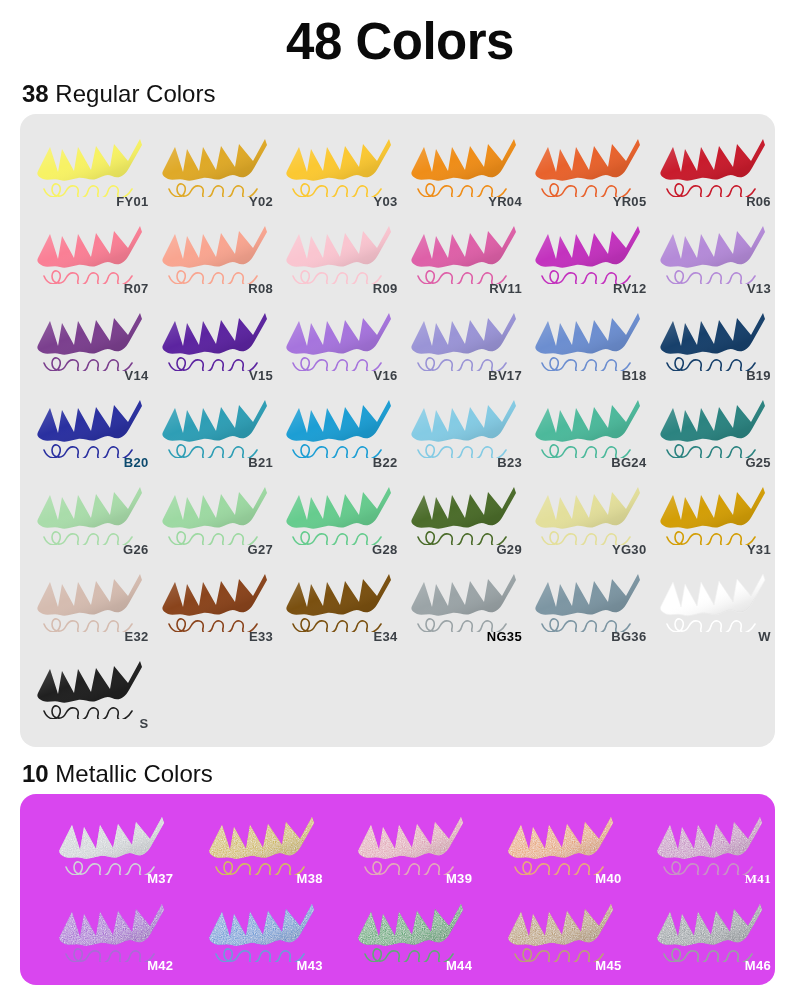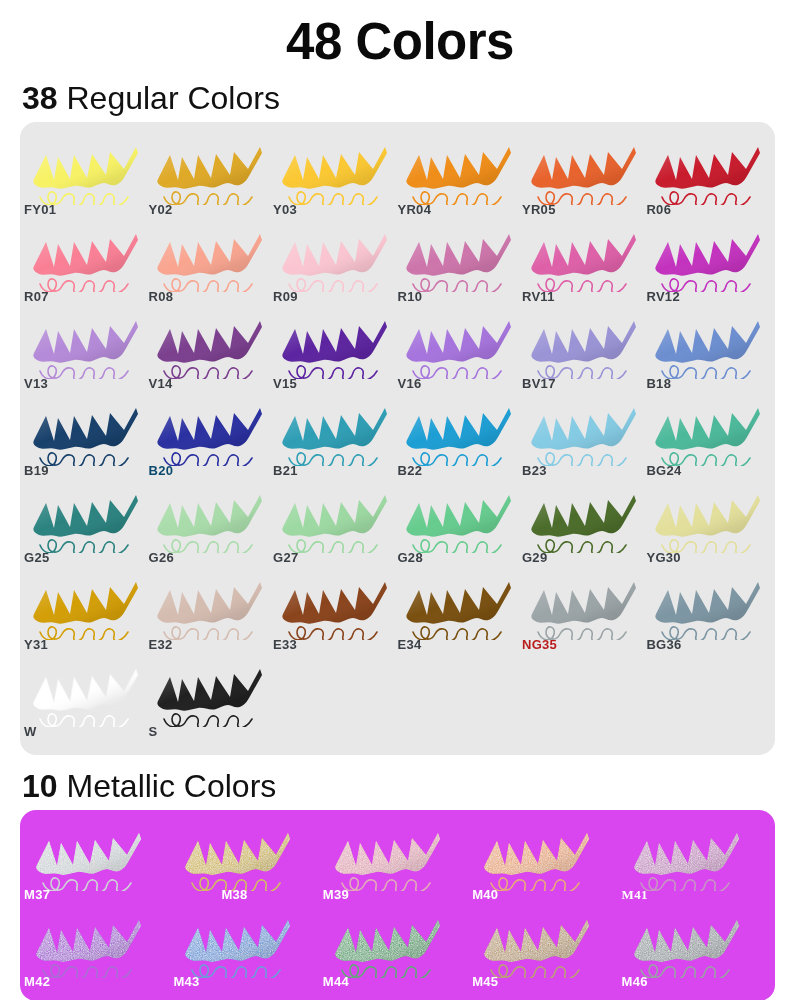--- a/index.html
+++ b/index.html
@@ -22,21 +22,21 @@
     font-weight: bold;
     color: #0a0a0a;
     letter-spacing: -0.5px;
     line-height: 1;
     padding-top: 16px;
     margin: 0;
   }
 
   
   .section-heading {
-    font-size: 32px;
+    font-size: 24px;
     color: #111111;
     margin: 0;
     padding: 15px 0 8px 22px;
     line-height: 1;
     font-weight: normal;
   }
   .section-heading .count {
     font-weight: bold;
   }
 
@@ -60,21 +60,21 @@
     display: flex;
     flex-wrap: wrap;
   }
   .grid-6 .cell { width: 16.666%; }
   .grid-5 .cell { width: 20%; }
 
   .cell {
     box-sizing: border-box;
     display: flex;
     flex-direction: column;
-    align-items: flex-start;
+    align-items: flex-end;
     padding: 3px 0 2px 0;
   }
   .swatch-art {
     display: block;
   }
   .cell-label {
     font-size: 13px;
     font-weight: bold;
     letter-spacing: 0.3px;
     color: #3b4046;
@@ -254,38 +254,20 @@
               <path d="M10,44 L22,20 L30,45 L34,22 L46,44 L50,20 L63,43 L68,19 L82,40 L86,17 L100,34 L112,12 L114,18 L101,41 C96,50 90,52 84,49 C78,46 74,50 68,52 C62,54 56,50 50,51 C44,52 38,55 32,53 C26,51 20,54 15,52 C11,50 8,48 10,44 Z" fill="#fac5d0"></path>
               <path d="M10,44 L22,20 L30,45 L34,22 L46,44 L50,20 L63,43 L68,19 L82,40 L86,17 L100,34 L112,12 L114,18 L101,41 C96,50 90,52 84,49 C78,46 74,50 68,52 C62,54 56,50 50,51 C44,52 38,55 32,53 C26,51 20,54 15,52 C11,50 8,48 10,44 Z" fill="url(#g8lg)"></path>
             </g>
             <path d="M8,12 C12,22 22,22 24,14 C26,6 16,4 16,12 C16,20 26,22 30,14 C34,6 44,8 42,16 C40,24 50,22 52,14 C54,6 64,8 62,16 C60,24 70,22 72,14 C74,6 84,8 82,16 C80,24 90,22 96,12" transform="translate(8,50)" fill="none" stroke="#fac5d0" stroke-width="1.6" stroke-linecap="round"></path>
           </svg>
           <div class="cell-label" style="color: rgb(59, 64, 70);">R09</div>
         </div>
         <div class="cell">
           <svg viewBox="0 0 120 70" class="swatch-art">
             <defs>
-              <linearGradient id="g9lg" x1="0" y1="0" x2="1" y2="1">
-                <stop offset="0%" stop-color="rgba(255,255,255,0.22)"></stop>
-                <stop offset="45%" stop-color="rgba(255,255,255,0)"></stop>
-                <stop offset="75%" stop-color="rgba(0,0,0,0.07)"></stop>
-                <stop offset="100%" stop-color="rgba(0,0,0,0.13)"></stop>
-              </linearGradient>
-            </defs>
-            <g>
-              <path d="M10,44 L22,20 L30,45 L34,22 L46,44 L50,20 L63,43 L68,19 L82,40 L86,17 L100,34 L112,12 L114,18 L101,41 C96,50 90,52 84,49 C78,46 74,50 68,52 C62,54 56,50 50,51 C44,52 38,55 32,53 C26,51 20,54 15,52 C11,50 8,48 10,44 Z" fill="#cd75ab"></path>
-              <path d="M10,44 L22,20 L30,45 L34,22 L46,44 L50,20 L63,43 L68,19 L82,40 L86,17 L100,34 L112,12 L114,18 L101,41 C96,50 90,52 84,49 C78,46 74,50 68,52 C62,54 56,50 50,51 C44,52 38,55 32,53 C26,51 20,54 15,52 C11,50 8,48 10,44 Z" fill="url(#g9lg)"></path>
-            </g>
-            <path d="M8,12 C12,22 22,22 24,14 C26,6 16,4 16,12 C16,20 26,22 30,14 C34,6 44,8 42,16 C40,24 50,22 52,14 C54,6 64,8 62,16 C60,24 70,22 72,14 C74,6 84,8 82,16 C80,24 90,22 96,12" transform="translate(8,50)" fill="none" stroke="#cd75ab" stroke-width="1.6" stroke-linecap="round"></path>
-          </svg>
-          <div class="cell-label" style="color: rgb(59, 64, 70);">R10</div>
-        </div>
-        <div class="cell">
-          <svg viewBox="0 0 120 70" class="swatch-art">
-            <defs>
               <linearGradient id="g10lg" x1="0" y1="0" x2="1" y2="1">
                 <stop offset="0%" stop-color="rgba(255,255,255,0.22)"></stop>
                 <stop offset="45%" stop-color="rgba(255,255,255,0)"></stop>
                 <stop offset="75%" stop-color="rgba(0,0,0,0.07)"></stop>
                 <stop offset="100%" stop-color="rgba(0,0,0,0.13)"></stop>
               </linearGradient>
             </defs>
             <g>
               <path d="M10,44 L22,20 L30,45 L34,22 L46,44 L50,20 L63,43 L68,19 L82,40 L86,17 L100,34 L112,12 L114,18 L101,41 C96,50 90,52 84,49 C78,46 74,50 68,52 C62,54 56,50 50,51 C44,52 38,55 32,53 C26,51 20,54 15,52 C11,50 8,48 10,44 Z" fill="#de60a8"></path>
               <path d="M10,44 L22,20 L30,45 L34,22 L46,44 L50,20 L63,43 L68,19 L82,40 L86,17 L100,34 L112,12 L114,18 L101,41 C96,50 90,52 84,49 C78,46 74,50 68,52 C62,54 56,50 50,51 C44,52 38,55 32,53 C26,51 20,54 15,52 C11,50 8,48 10,44 Z" fill="url(#g10lg)"></path>
@@ -717,21 +699,21 @@
                 <stop offset="75%" stop-color="rgba(0,0,0,0.07)"></stop>
                 <stop offset="100%" stop-color="rgba(0,0,0,0.13)"></stop>
               </linearGradient>
             </defs>
             <g>
               <path d="M10,44 L22,20 L30,45 L34,22 L46,44 L50,20 L63,43 L68,19 L82,40 L86,17 L100,34 L112,12 L114,18 L101,41 C96,50 90,52 84,49 C78,46 74,50 68,52 C62,54 56,50 50,51 C44,52 38,55 32,53 C26,51 20,54 15,52 C11,50 8,48 10,44 Z" fill="#9ba4a7"></path>
               <path d="M10,44 L22,20 L30,45 L34,22 L46,44 L50,20 L63,43 L68,19 L82,40 L86,17 L100,34 L112,12 L114,18 L101,41 C96,50 90,52 84,49 C78,46 74,50 68,52 C62,54 56,50 50,51 C44,52 38,55 32,53 C26,51 20,54 15,52 C11,50 8,48 10,44 Z" fill="url(#g34lg)"></path>
             </g>
             <path d="M8,12 C12,22 22,22 24,14 C26,6 16,4 16,12 C16,20 26,22 30,14 C34,6 44,8 42,16 C40,24 50,22 52,14 C54,6 64,8 62,16 C60,24 70,22 72,14 C74,6 84,8 82,16 C80,24 90,22 96,12" transform="translate(8,50)" fill="none" stroke="#9ba4a7" stroke-width="1.6" stroke-linecap="round"></path>
           </svg>
-          <div class="cell-label" style="color: #b91c1c;">NG35</div>
+          <div class="cell-label" style="color: #000000;">NG35</div>
         </div>
         <div class="cell">
           <svg viewBox="0 0 120 70" class="swatch-art">
             <defs>
               <linearGradient id="g35lg" x1="0" y1="0" x2="1" y2="1">
                 <stop offset="0%" stop-color="rgba(255,255,255,0.22)"></stop>
                 <stop offset="45%" stop-color="rgba(255,255,255,0)"></stop>
                 <stop offset="75%" stop-color="rgba(0,0,0,0.07)"></stop>
                 <stop offset="100%" stop-color="rgba(0,0,0,0.13)"></stop>
               </linearGradient>

